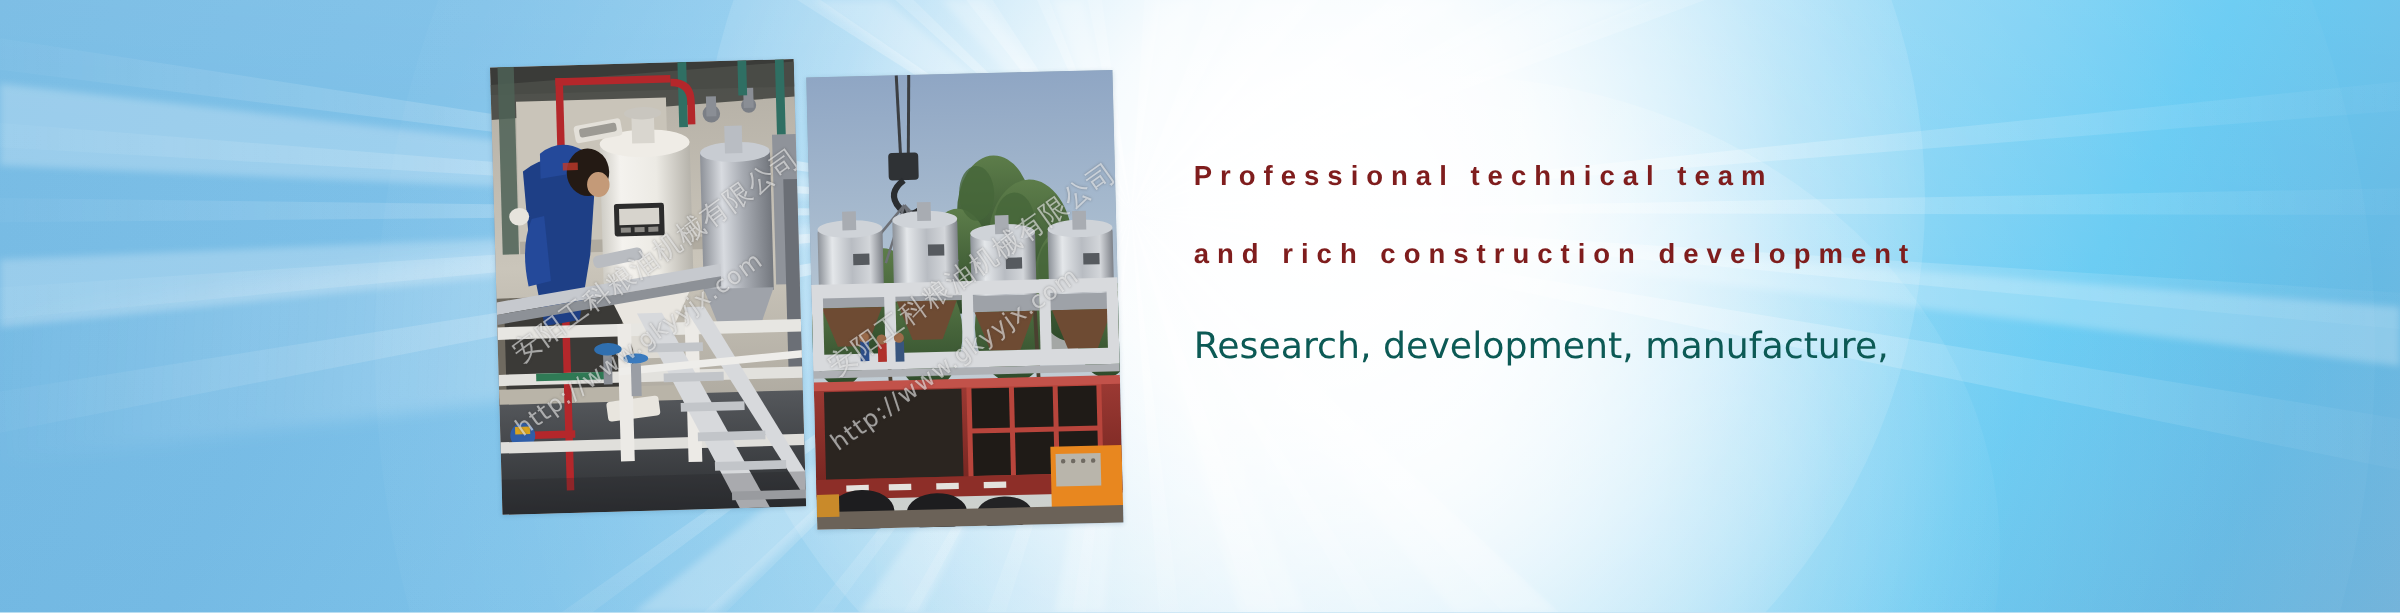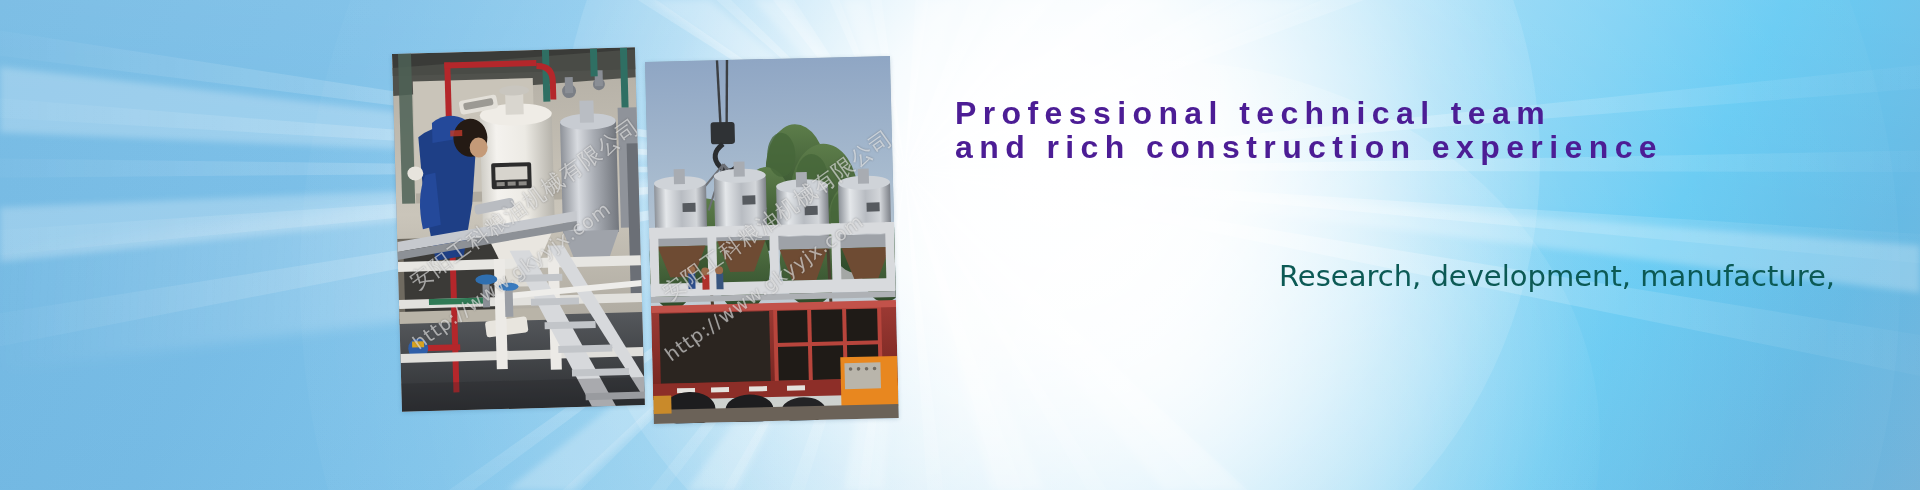--- a/index.html
+++ b/index.html
@@ -176,34 +176,35 @@
   }
 
   
   .copy {
     position: absolute;
     left: 955px;
     top: 96px;
     width: 880px;
   }
   .headline {
-    color: #4c1d95;
+    color: #7f1d1d;
     font-family: "Liberation Sans", sans-serif;
     font-weight: bold;
-    font-size: 32px;
+    font-size: 22px;
     line-height: 34px;
     letter-spacing: 6.4px;
     white-space: nowrap;
+    margin-top: 28px;
   }
   .subcopy {
     position: absolute;
     left: 955px;
     top: 257px;
     width: 880px;
-    text-align: right;
+    text-align: left;
     color: #0c5a55;
     font-family: "DejaVu Sans", sans-serif;
     font-size: 29px;
     line-height: 38px;
     letter-spacing: 0px;
   }
   .subcopy .sub-line { display: block; white-space: nowrap; }
 </style>
 </head>
 <body>
@@ -590,20 +591,20 @@
         <rect x="0" y="334" width="18" height="18" fill="#c98a2a"></rect>
       </svg>
 
       <div class="wm">安阳工科粮油机械有限公司</div>
       <div class="wm wm2">http://www.gkyyjx.com</div>
     </div>
   </div>
 
   <div class="copy">
     <div class="headline">Professional technical team</div>
-    <div class="headline">and rich construction experience</div>
+    <div class="headline">and rich construction development</div>
   </div>
 
   <div class="subcopy">
     <span class="sub-line">Research, development, manufacture,</span>
   </div>
 
 </div>
 
 </body></html>

